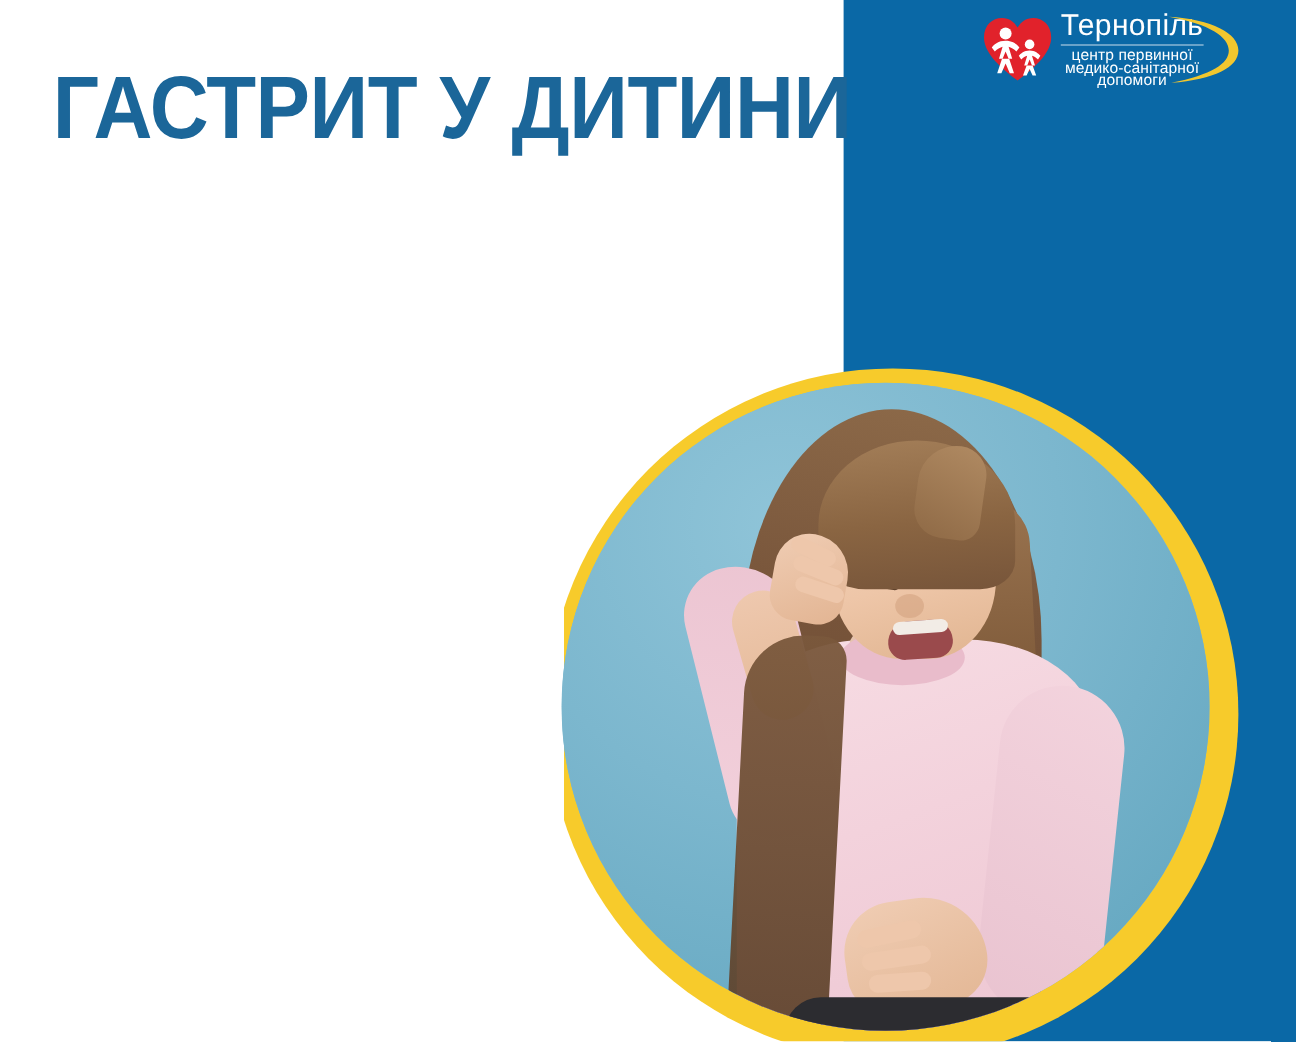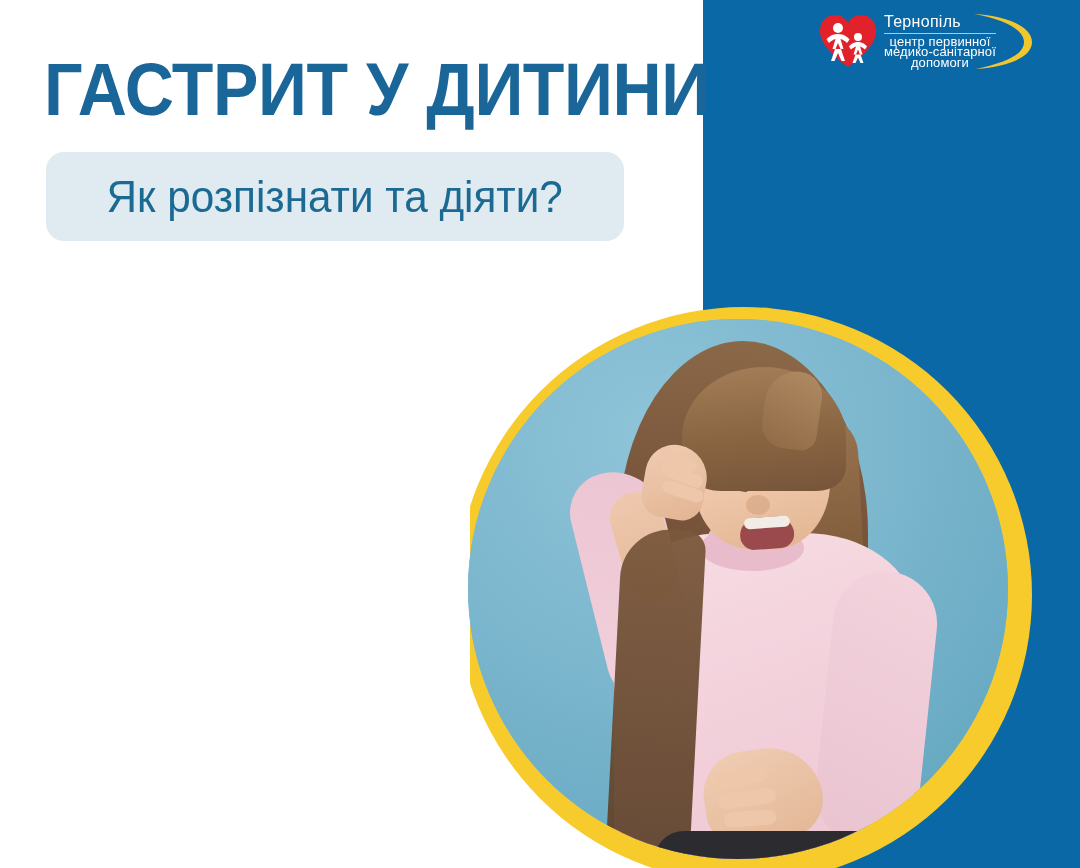--- a/index.html
+++ b/index.html
@@ -361,21 +361,21 @@
     width: 60px;
     height: 56px;
     flex: 0 0 60px;
   }
   .logo-text {
     margin-left: 6px;
     color: #ffffff;
     line-height: 1;
   }
   .logo-city {
-    font-size: 16px;
+    font-size: 25px;
     font-weight: 400;
     letter-spacing: .3px;
     color: #ffffff;
   }
   .logo-rule {
     width: 100%;
     height: 1px;
     background: rgba(255,255,255,.65);
     margin: 3px 0 3px;
   }
@@ -447,23 +447,20 @@
       <div class="finger" style="left:192px; top:150px; width:44px; height:13px; transform:rotate(22deg);"></div>
       <div class="finger" style="left:194px; top:166px; width:42px; height:13px; transform:rotate(18deg);"></div>
 
       <div class="hair-strandL"></div>
       <div class="dark-bottom"></div>
     </div>
   </div>
 
   <h1 class="title">ГАСТРИТ У ДИТИНИ</h1>
 
-  <div class="subtitle-pill">
-    <span class="subtitle-text">Як розпізнати та діяти?</span>
-  </div>
 
   <div class="logo">
 
     <div class="logo-heart">
       <svg viewBox="0 0 60 56" width="60" height="56" aria-hidden="true">
         <path d="M30 54 C8 38 2 27 2 18 C2 8 9 2 17 2 C23 2 27.5 5.5 30 10 C32.5 5.5 37 2 43 2 C51 2 58 8 58 18 C58 27 52 38 30 54 Z" fill="#e1222b"></path>
         <g fill="#ffffff">
           <circle cx="20" cy="15" r="5"></circle>
           <path d="M20 21 C14 21 10.5 24 8.5 26.5 L11 30 C13 28 15.5 26.5 17.5 26 L14.5 36 L17.5 36 L20 30 L22.5 36 L25.5 36 L22.5 26 C24.5 26.5 27 28 29 30 L31.5 26.5 C29.5 24 26 21 20 21 Z"></path>
           <path d="M17 36 L13 48 L16.5 48 L20 40 L23.5 48 L27 48 L23 36 Z"></path>

